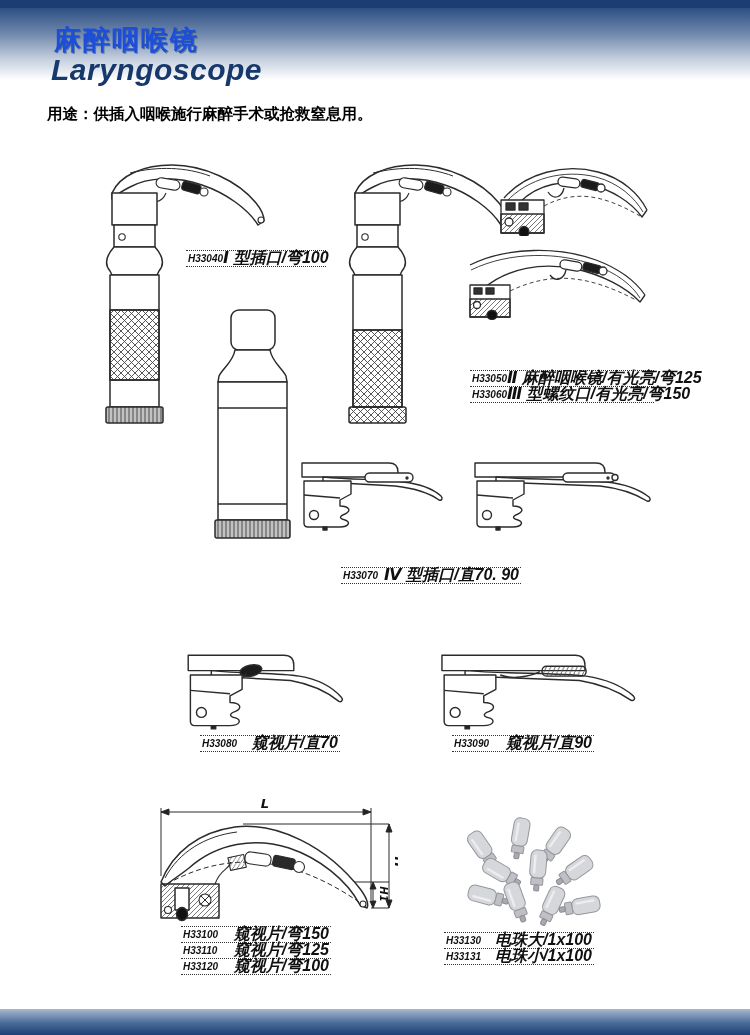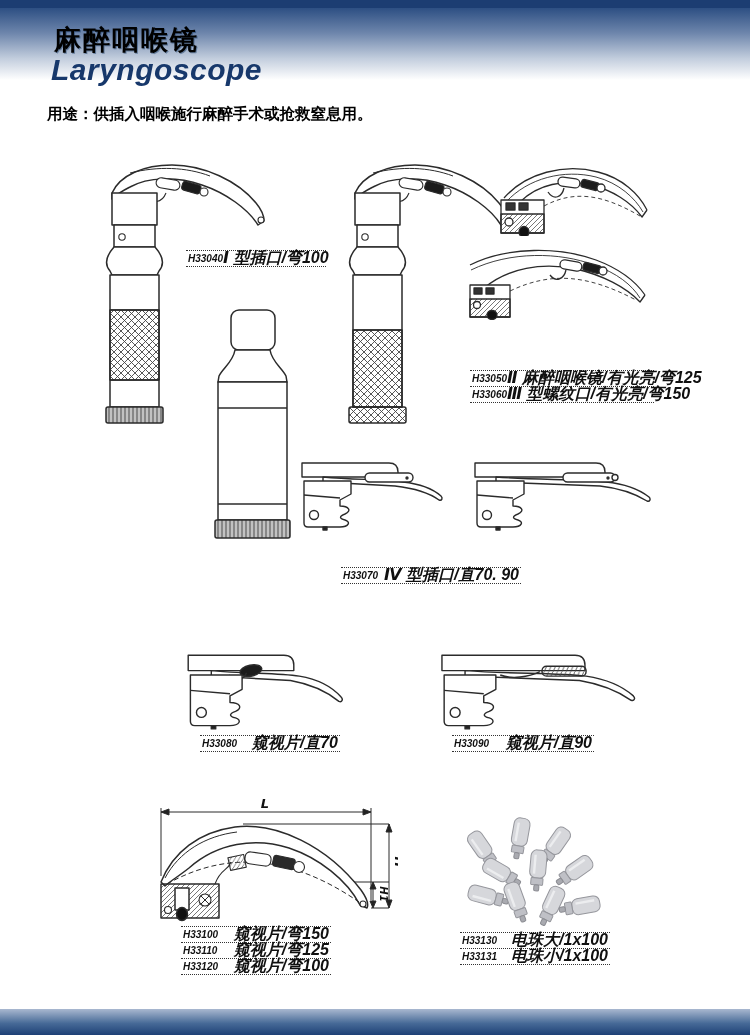--- a/index.html
+++ b/index.html
@@ -8,21 +8,21 @@
     width:750px; height:1035px;
     font-family:"Liberation Sans","DejaVu Sans",sans-serif;
   }
   .page { position:relative; width:750px; height:1035px; background:#fff; overflow:hidden; }
 
   
   .topbar { position:absolute; left:0; top:0; width:750px; height:8px; background:#1c3d72; }
   .hgrad  { position:absolute; left:0; top:8px; width:750px; height:72px;
             background:linear-gradient(180deg,#2d4f83 0%,#6e86ac 35%,#c2cddd 70%,#ffffff 100%); }
   .title-zh { position:absolute; left:54px; top:22px; font-size:27px; font-weight:bold;
-              color:#000000; letter-spacing:2px; text-shadow:1px 1px 0 rgba(13,52,96,.45); }
+              color:#1d4ed8; letter-spacing:2px; text-shadow:1px 1px 0 rgba(13,52,96,.45); }
   .title-en { position:absolute; left:51px; top:53px; font-size:30px; font-style:italic;
               font-weight:bold; color:#17386b; letter-spacing:.5px; }
   .usage { position:absolute; left:47px; top:104px; font-size:15.5px; font-weight:bold; color:#000; }
 
   
   .fig { position:absolute; }
   .fig svg { display:block; }
 
   
   .ptable { position:absolute; border-top:1px dotted #333; }
@@ -362,21 +362,21 @@
     <div class="prow">
       <span class="pcode">H33110</span>
       <span class="pdesc">窥视片/弯125</span>
     </div>
     <div class="prow">
       <span class="pcode">H33120</span>
       <span class="pdesc">窥视片/弯100</span>
     </div>
   </div>
 
-  <div class="ptable" style="left:460px; top:932px; width:150px;">
+  <div class="ptable" style="left:444px; top:932px; width:150px;">
     <div class="prow">
       <span class="pcode">H33130</span>
       <span class="pdesc">电珠大/1x100</span>
     </div>
     <div class="prow">
       <span class="pcode">H33131</span>
       <span class="pdesc">电珠小/1x100</span>
     </div>
   </div>
 

